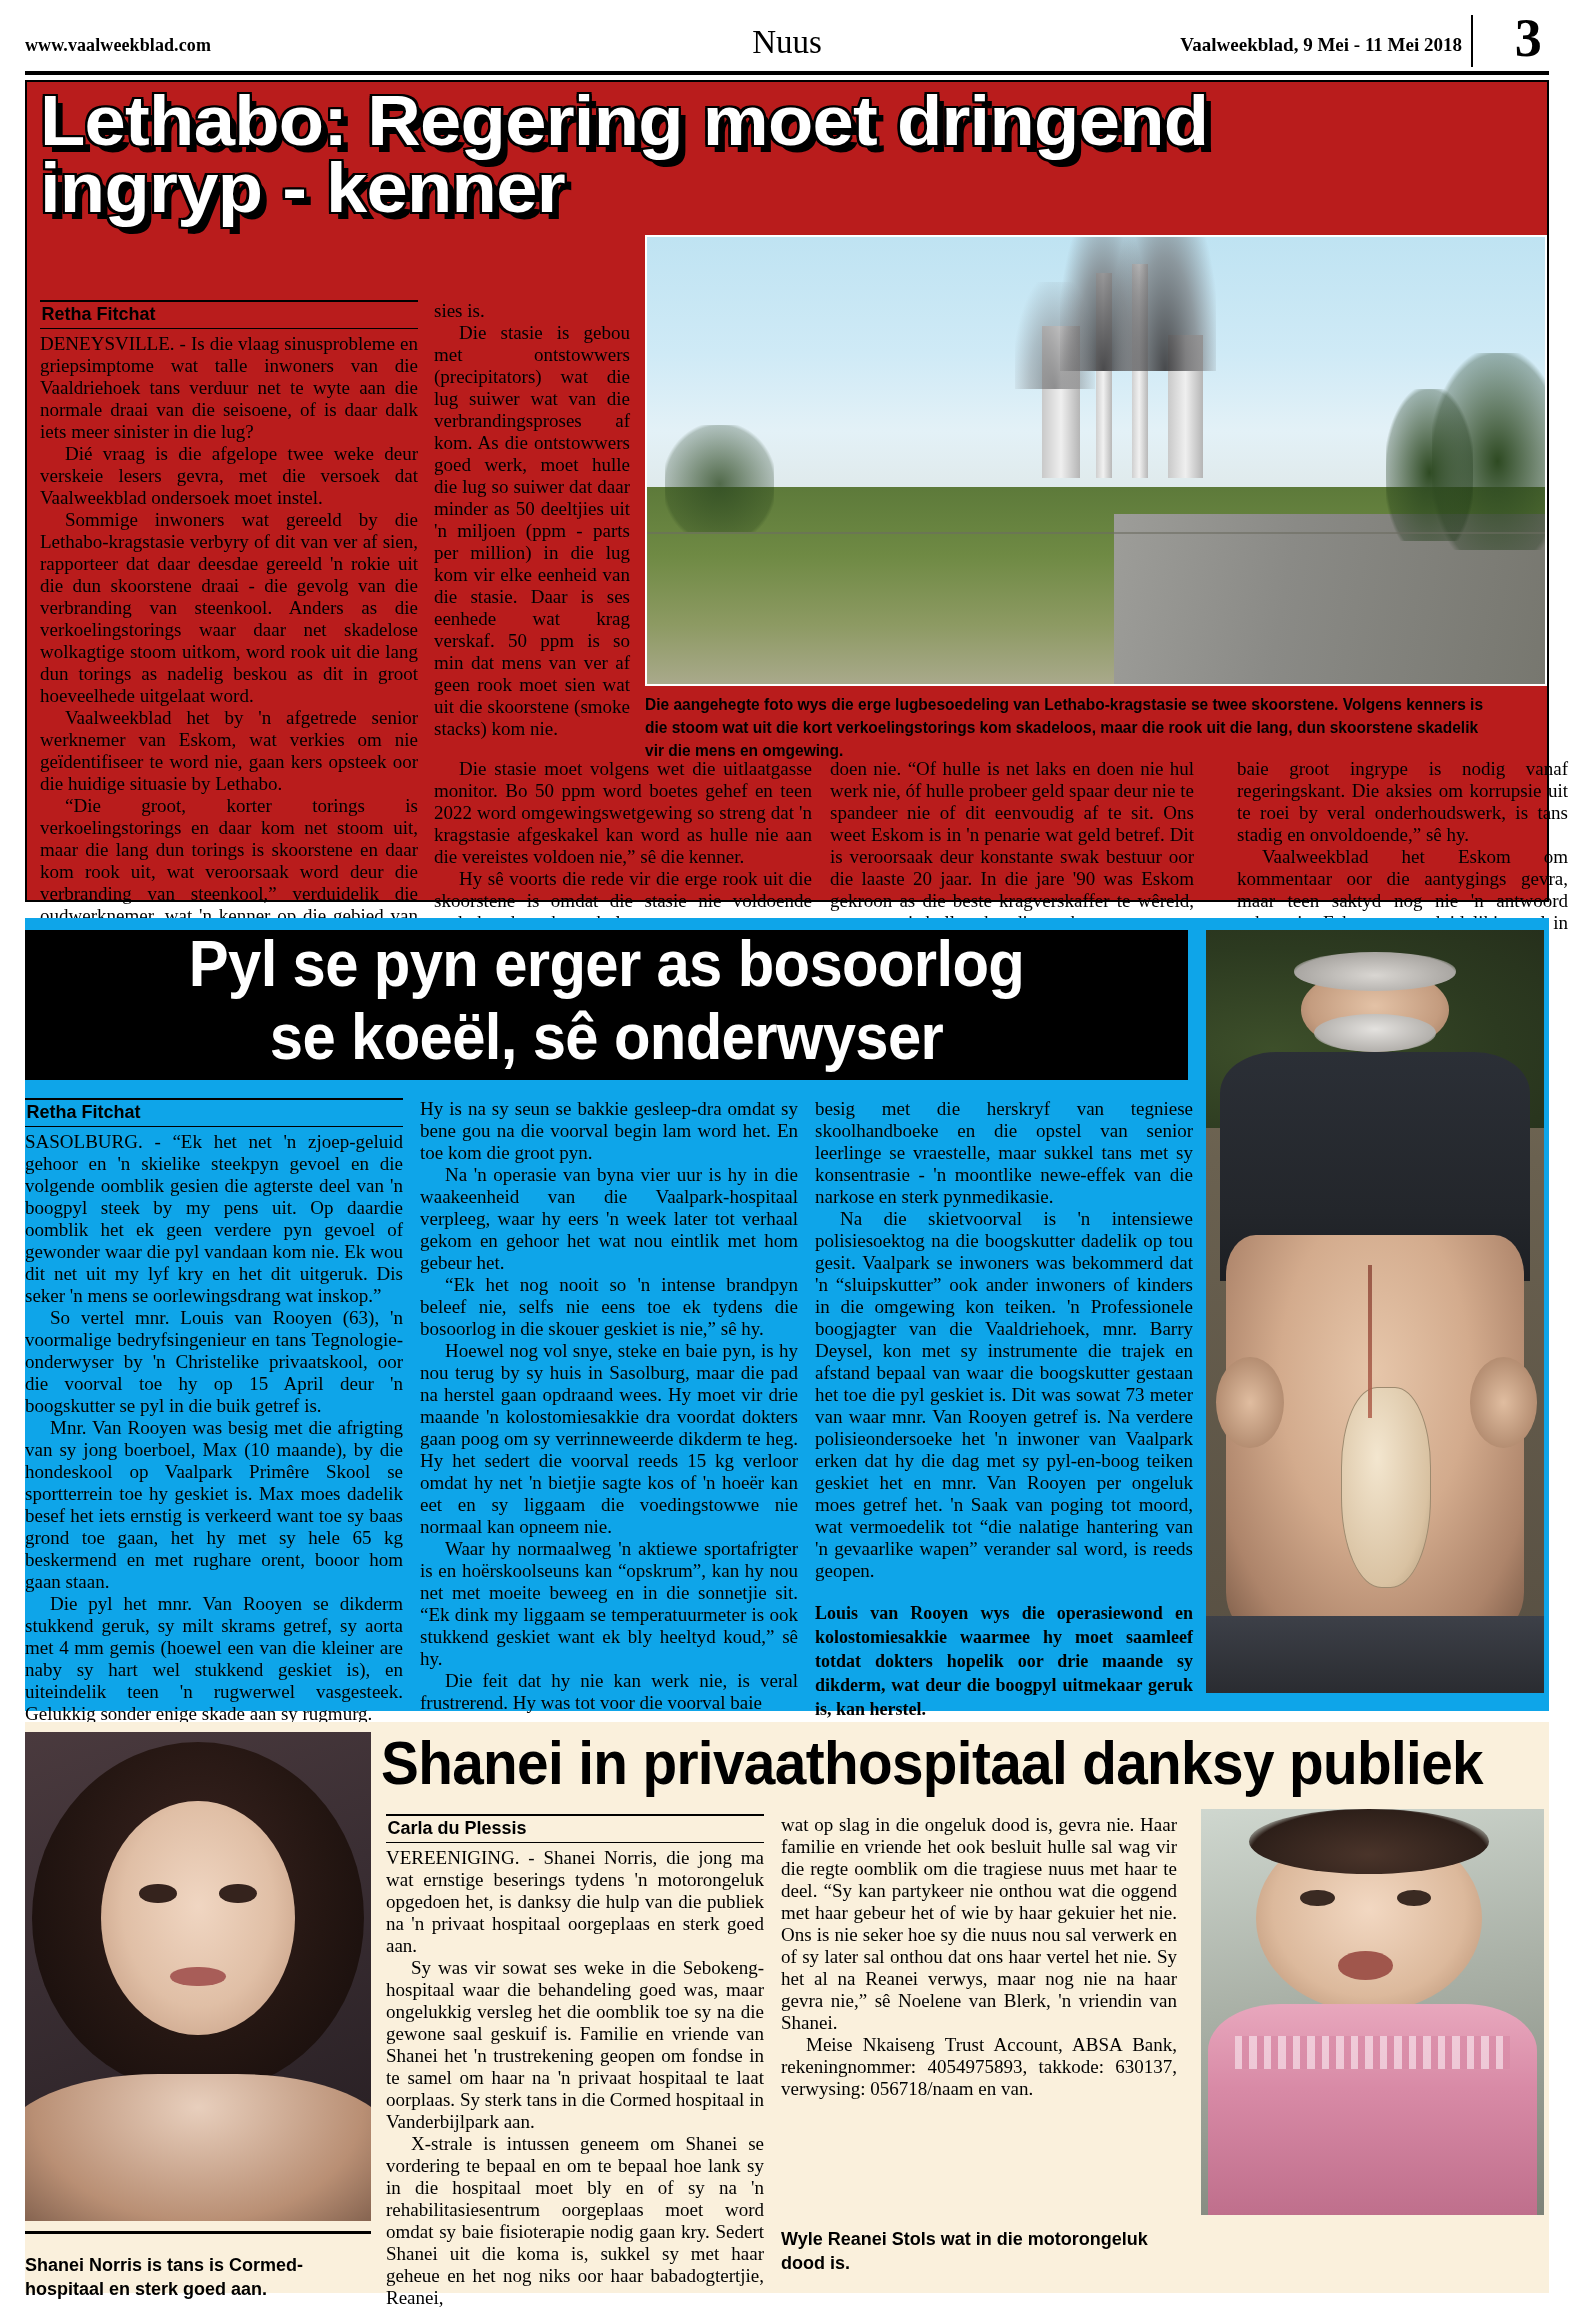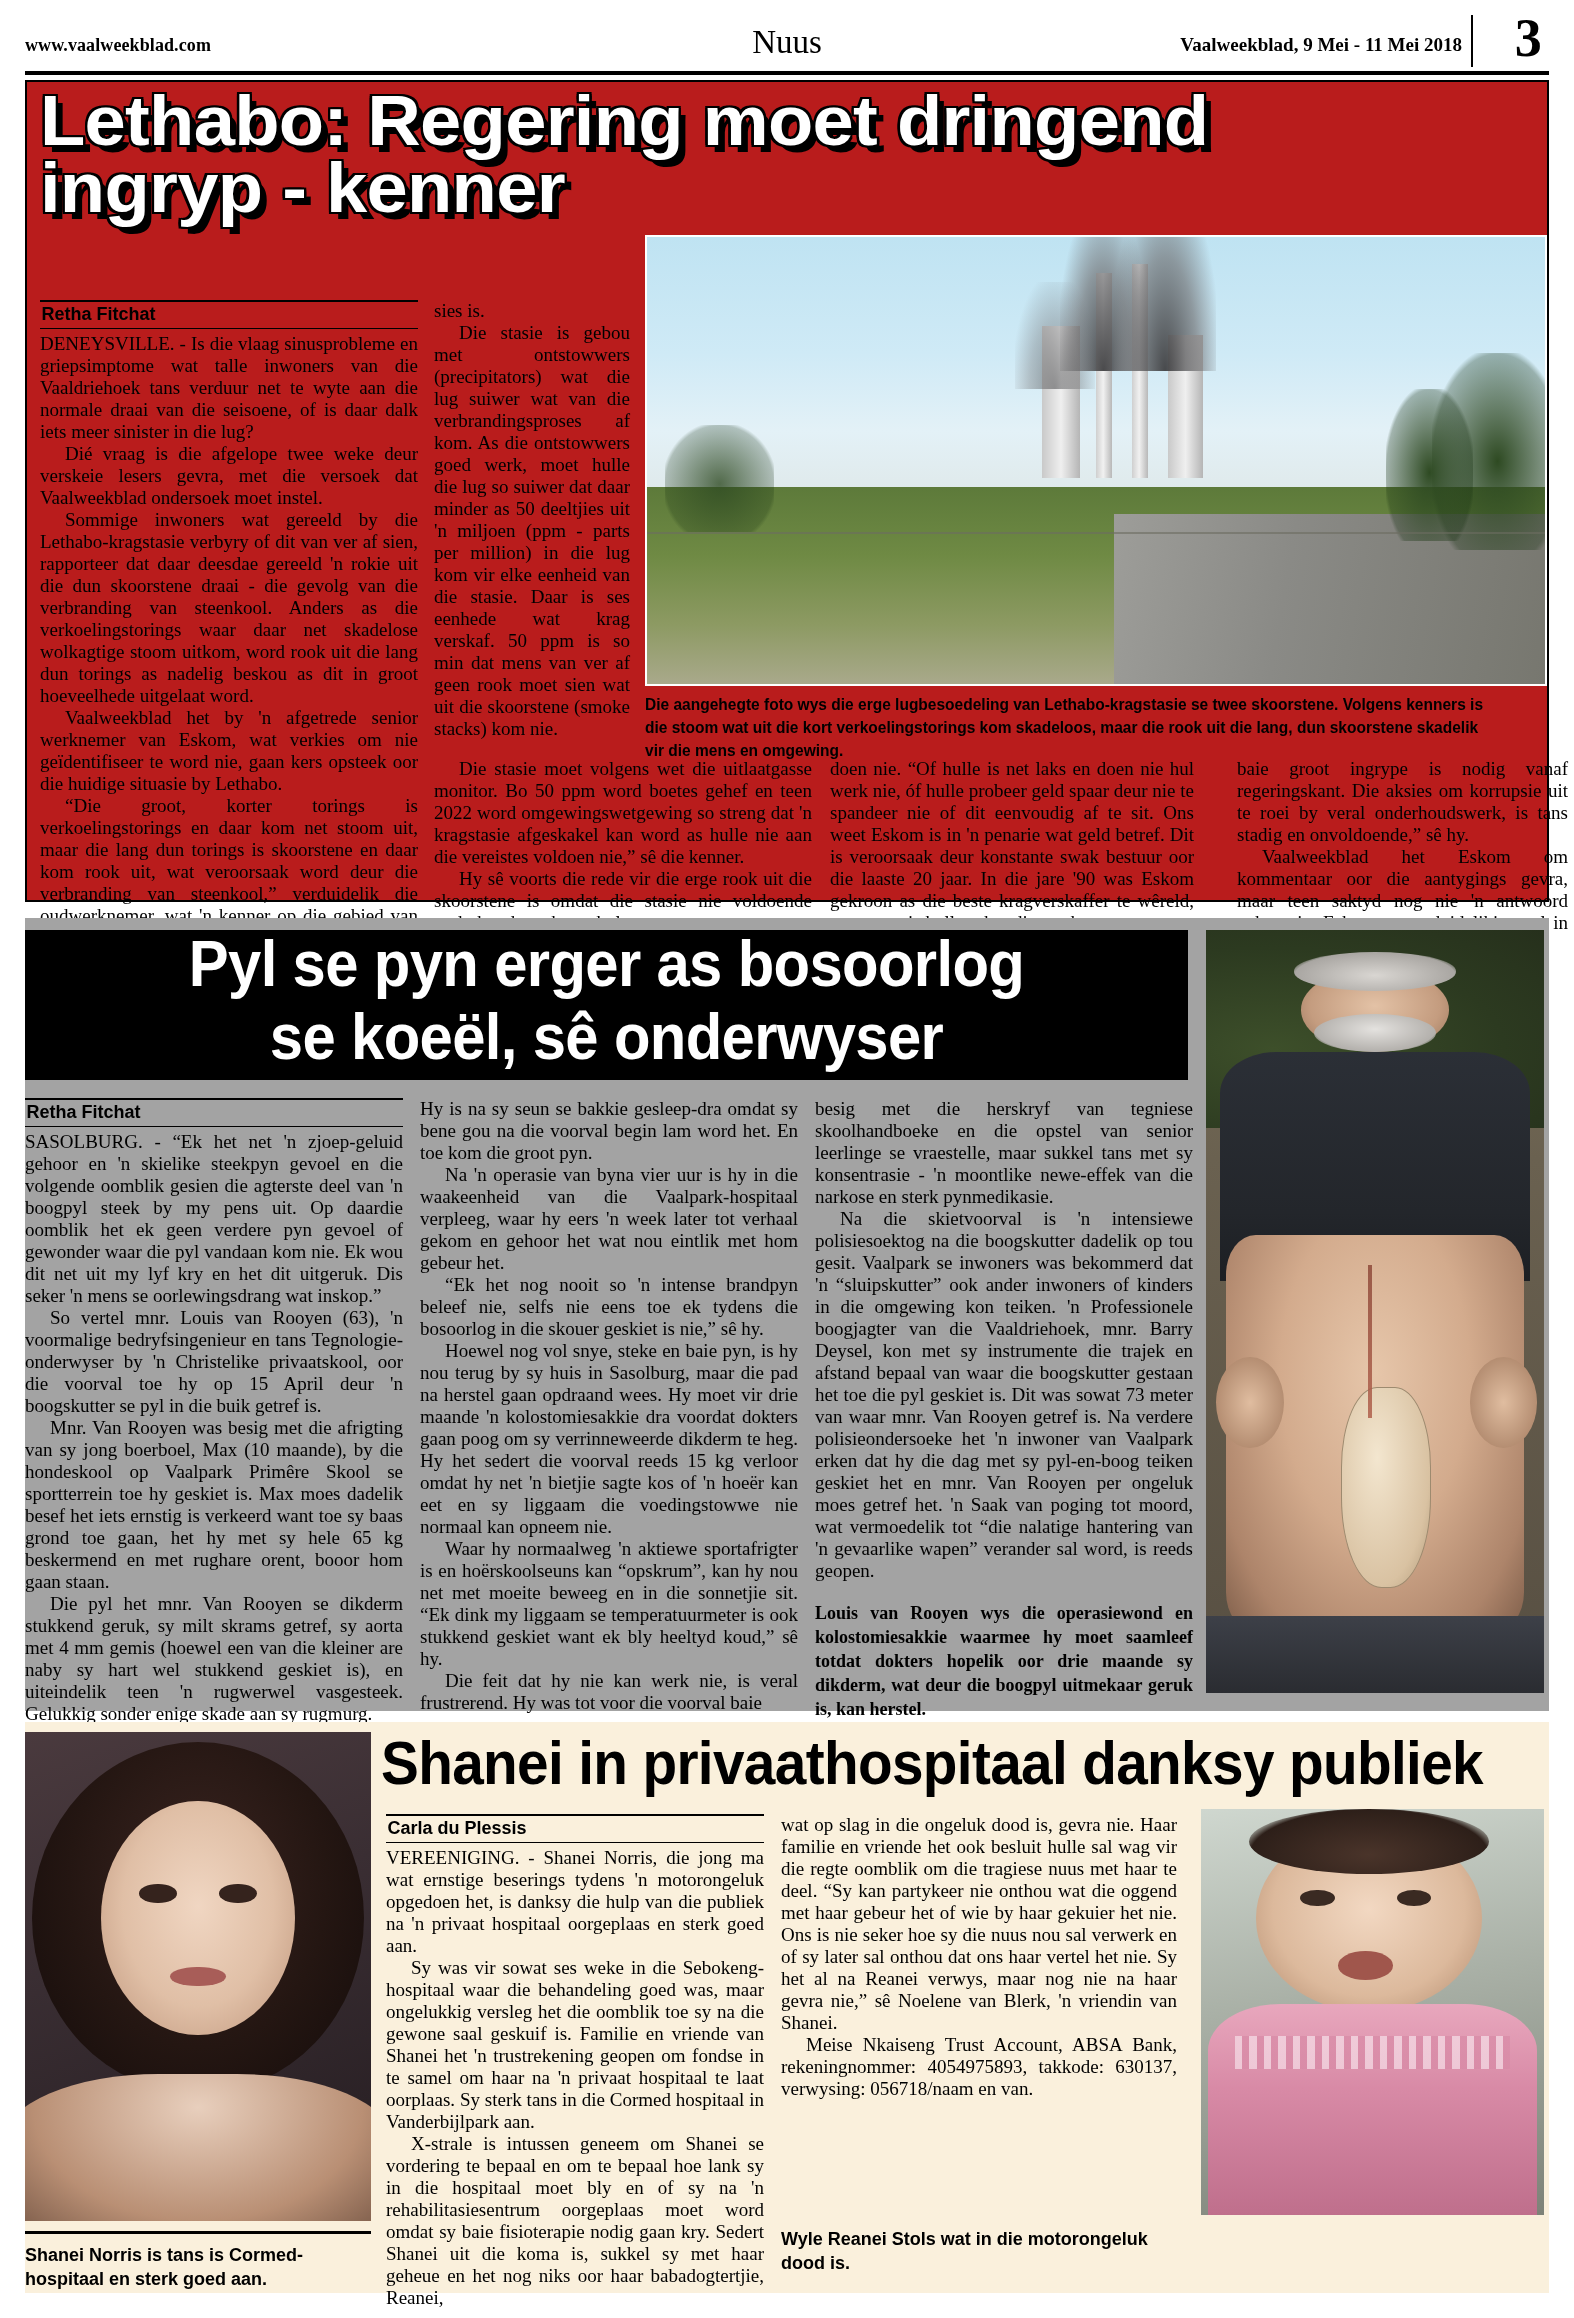--- a/index.html
+++ b/index.html
@@ -54,21 +54,21 @@
   .body p.first{text-indent:0;}
 
   .a1-c1{position:absolute;left:13px;top:218px;width:378px;}
   .a1-c2{position:absolute;left:407px;top:218px;width:196px;}
   .a1-c2b{position:absolute;left:407px;top:676px;width:378px;}
   .a1-c3{position:absolute;left:803px;top:676px;width:364px;}
   .a1-c4{position:absolute;left:1185px;top:676px;width:331px;margin-left:25px;}
 
   
   .a2{position:absolute;left:25px;top:918px;width:1524px;height:793px;
-      background:#a3a3a3;}
+      background:#0ea5e9;}
   .a2-headbox{position:absolute;left:0;top:11.6px;width:1163px;height:150px;background:#000;}
   .a2-head{position:absolute;left:0;top:-2.9px;width:1163px;text-align:center;
            font-family:"Liberation Sans",sans-serif;font-weight:bold;color:#fff;
            font-size:65px;line-height:73px;letter-spacing:-0.7px;
            transform:scaleX(.92);transform-origin:center top;}
 
   .a2-photo{position:absolute;left:1181px;top:11.6px;width:338px;height:763px;overflow:hidden;
             background:#6f6455;}
 
   .a2-c1{position:absolute;left:0px;top:180px;width:378px;}
@@ -85,21 +85,21 @@
            font-size:61px;line-height:64px;letter-spacing:-0.7px;color:#000;
            transform:scaleX(.93);transform-origin:left top;white-space:nowrap;}
 
   .a3-photoL{position:absolute;left:0px;top:10.2px;width:346px;height:489px;overflow:hidden;background:#30242a;}
   .a3-photoR{position:absolute;left:1176px;top:87px;width:343px;height:406px;overflow:hidden;background:#5a4a3c;}
 
   .a3-c1{position:absolute;left:361px;top:92px;width:378px;}
   .a3-c2{position:absolute;left:756px;top:92px;width:396px;}
   .a3-capL{position:absolute;left:0px;top:509px;width:346px;
            font-family:"Liberation Sans",sans-serif;font-weight:bold;font-size:18px;
-           line-height:24px;border-top:3.6px solid #000;padding-top:9px;}
+           line-height:24px;border-top:3.6px solid #000;padding-top:19px;}
   .a3-capR{position:absolute;left:756px;top:505px;width:396px;
            font-family:"Liberation Sans",sans-serif;font-weight:bold;font-size:18px;
            line-height:24px;}
 
   
   .ph{position:absolute;inset:0;}
   .sky1{position:absolute;left:0;top:0;width:100%;height:58%;
         background:linear-gradient(#bfe3f2 0%,#cfeaf6 45%,#e3f1f7 75%,#dfe9ea 100%);}
   .ground1{position:absolute;left:0;top:56%;width:100%;height:44%;
         background:linear-gradient(#5d7a3a 0%,#6f8a44 35%,#8d9a63 70%,#a9a98b 100%);}

